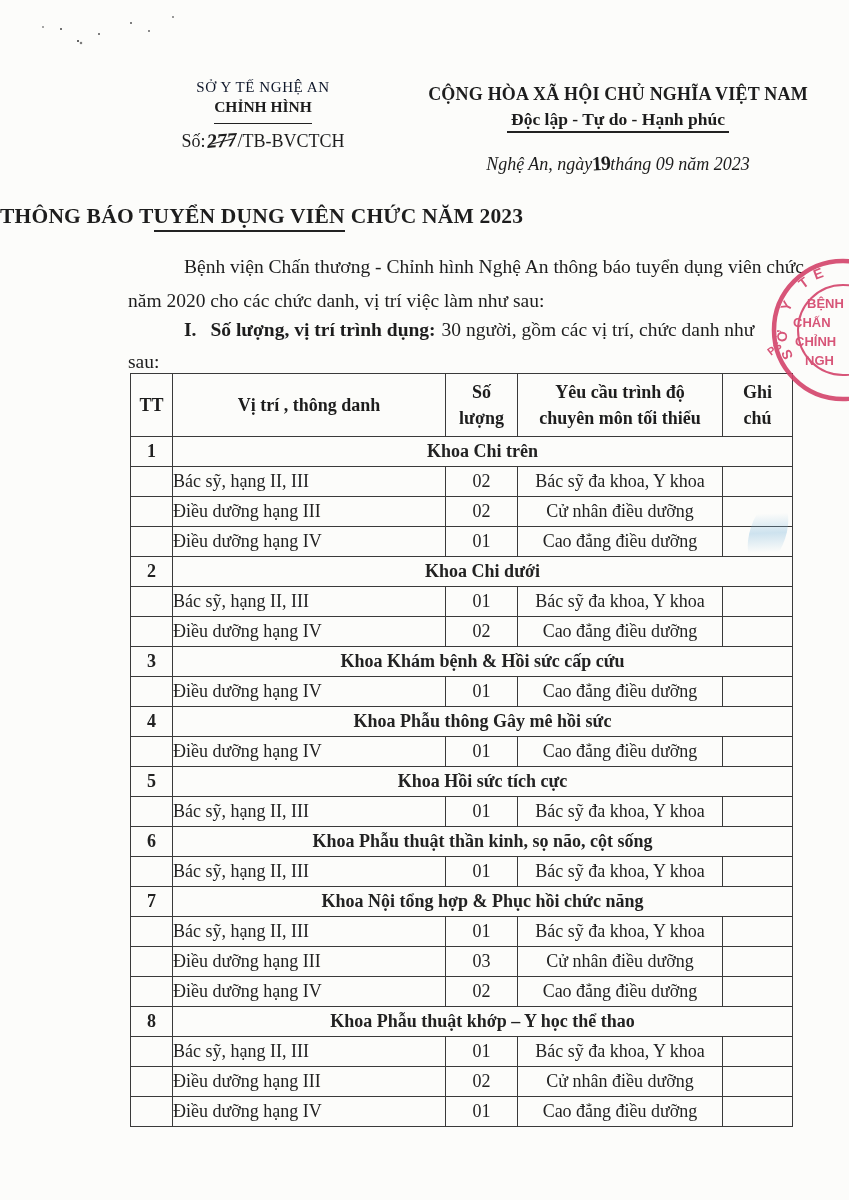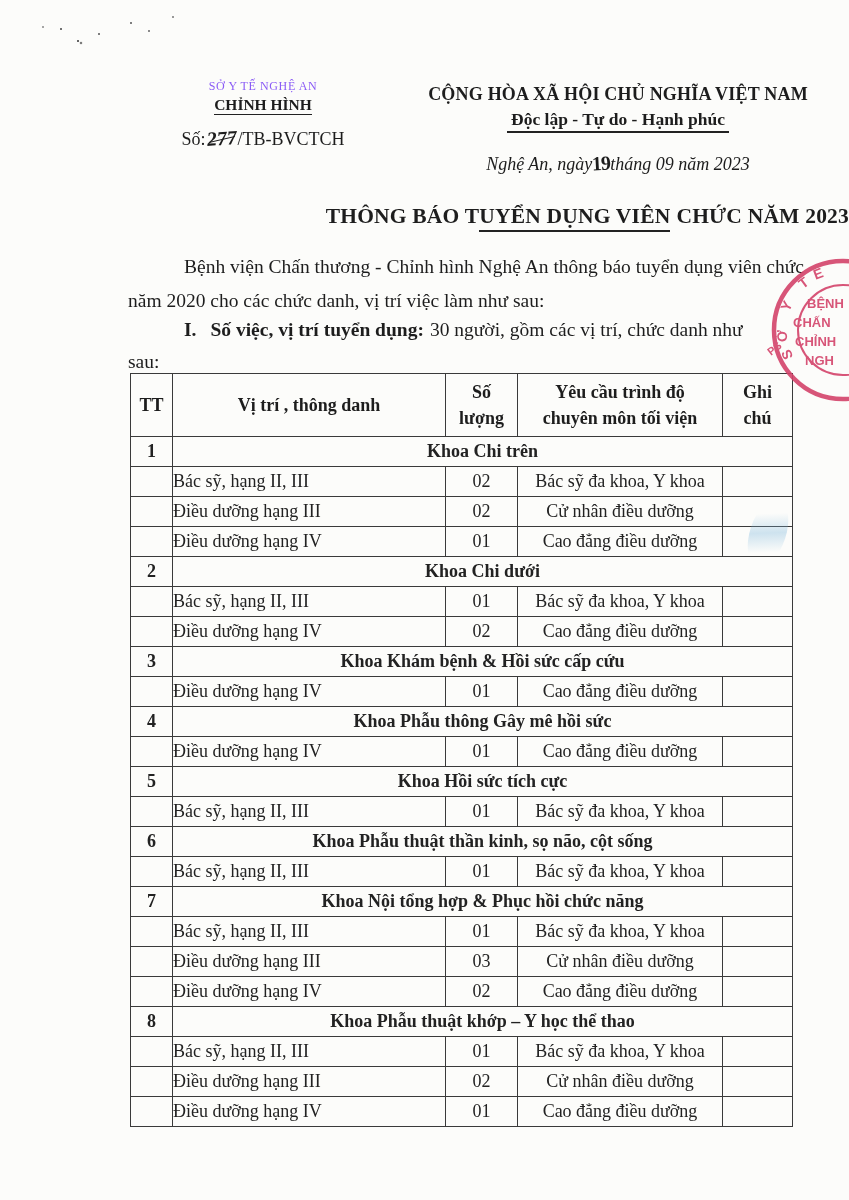--- a/index.html
+++ b/index.html
@@ -10,36 +10,36 @@
   }
   .b { font-weight:bold; }
 
   
   .specks{ position:absolute; left:60px; top:28px; width:2px; height:2px; background:#444; border-radius:50%;
     box-shadow:17px 12px 0 0 #333, 20px 14px 1px 0 #2a2a2a, 38px 5px 0 0 #555,
                70px -6px 0 0 #555, 88px 2px 0 0 #666, 112px -12px 0 0 #777, -18px -2px 0 0 #888; }
 
   
   .hdr-left { position:absolute; left:122px; top:79px; width:282px; text-align:center; }
-  .hdr-left .l1 { font-size:12px; letter-spacing:.6px; color:#8b5cf6; }
+  .hdr-left .l1 { font-size:15px; letter-spacing:.6px; color:#0f172a; }
   .hdr-left .l2 { font-size:15.5px; margin-top:3px; letter-spacing:.3px; }
   .hdr-left .l3 { font-size:15.5px; margin-top:2px; }
-  .hdr-left .l3 span { border-bottom:1.6px solid #222; padding-bottom:1px; }
+  .hdr-left .l3 span { border-bottom:1.6px solid #222; padding-bottom:8px; }
   .doc-num { margin-top:13px; font-size:18px; }
   .hand-num { font-weight:bold; display:inline-block; transform:rotate(-4deg) skewX(-8deg); font-size:20px; position:relative; padding:0 1px; }
   .hand-num::after { content:""; position:absolute; left:3px; right:3px; top:54%; border-top:1.6px solid #1d1d1d; transform:rotate(-9deg); }
 
   .hdr-right { position:absolute; left:418px; top:84px; width:400px; text-align:center; }
   .hdr-right .r1 { font-size:18px; letter-spacing:.2px; }
   .hdr-right .r2 { font-size:17.5px; margin-top:4px; }
   .hdr-right .r2 span { border-bottom:2px solid #222; padding:0 4px 2px 4px; }
   .date-line { margin-top:22px; font-size:18px; font-style:italic; }
   .hand-day { font-style:normal; font-weight:bold; display:inline-block; transform:rotate(-3deg); font-size:20px; letter-spacing:-1px; }
 
-  .title { position:absolute; left:0; top:204px; width:100%; text-align:right;
+  .title { position:absolute; left:0; top:204px; width:100%; text-align:left;
            font-size:21.5px; font-weight:bold; letter-spacing:.2px; }
   .title .ul { border-bottom:2px solid #222; padding-bottom:2px; }
   .title .post { margin-left:6px; }
 
   .intro { position:absolute; left:128px; top:250px; width:676px; font-size:19.5px;
            line-height:34px; text-align:justify; text-indent:56px; margin:0; }
   .sec1 { position:absolute; left:128px; top:319px; width:676px; font-size:19.5px; margin:0; }
   .sec1 .num { font-weight:bold; margin-left:56px; margin-right:14px; }
   .sec1 .lbl { font-weight:bold; margin-right:6px; }
   .sau { position:absolute; left:128px; top:351px; font-size:19.5px; margin:0; }
@@ -83,21 +83,21 @@
     <div class="date-line"><span>Nghệ An, ngày</span><span class="hand-day">19</span><span>tháng 09 năm 2023</span></div>
   </div>
 
   <div class="title">
     <span>THÔNG BÁO T</span><span class="ul">UYỂN DỤNG VIÊN</span><span class="post">CHỨC NĂM 2023</span>
   </div>
 
   <p class="intro">Bệnh viện Chấn thương - Chỉnh hình Nghệ An thông báo tuyển dụng viên chức năm 2020 cho các chức danh, vị trí việc làm như sau:</p>
 
   <p class="sec1">
-    <span class="num">I.</span><span class="lbl">Số việc, vị trí tuyển dụng:</span><span>30 người, gồm các vị trí, chức danh như</span>
+    <span class="num">I.</span><span class="lbl">Số lượng, vị trí trình dụng:</span><span>30 người, gồm các vị trí, chức danh như</span>
   </p>
   <p class="sau">sau:</p>
 
   <table class="tbl">
     <colgroup>
       <col style="width:42px">
         <col style="width:273px">
         <col style="width:72px">
         <col style="width:205px">
         <col style="width:70px">
@@ -105,21 +105,21 @@
     <thead>
       <tr>
         <th>TT</th>
         <th>Vị trí , thông danh</th>
         <th>
           <div>Số</div>
           <div>lượng</div>
         </th>
         <th>
           <div>Yêu cầu trình độ</div>
-          <div>chuyên môn tối viện</div>
+          <div>chuyên môn tối thiểu</div>
         </th>
         <th>
           <div>Ghi</div>
           <div>chú</div>
         </th>
       </tr>
     </thead>
     <tbody>
         <tr>
           <td class="c-tt">1</td>

